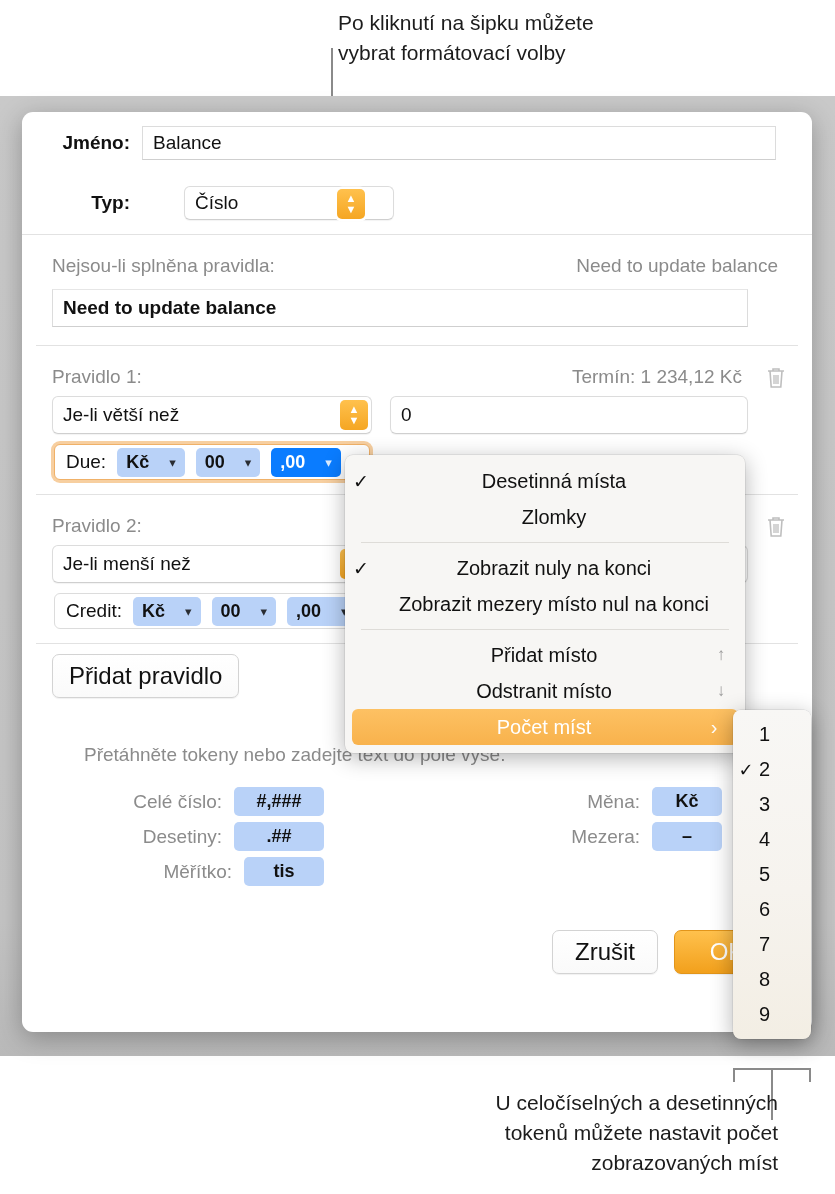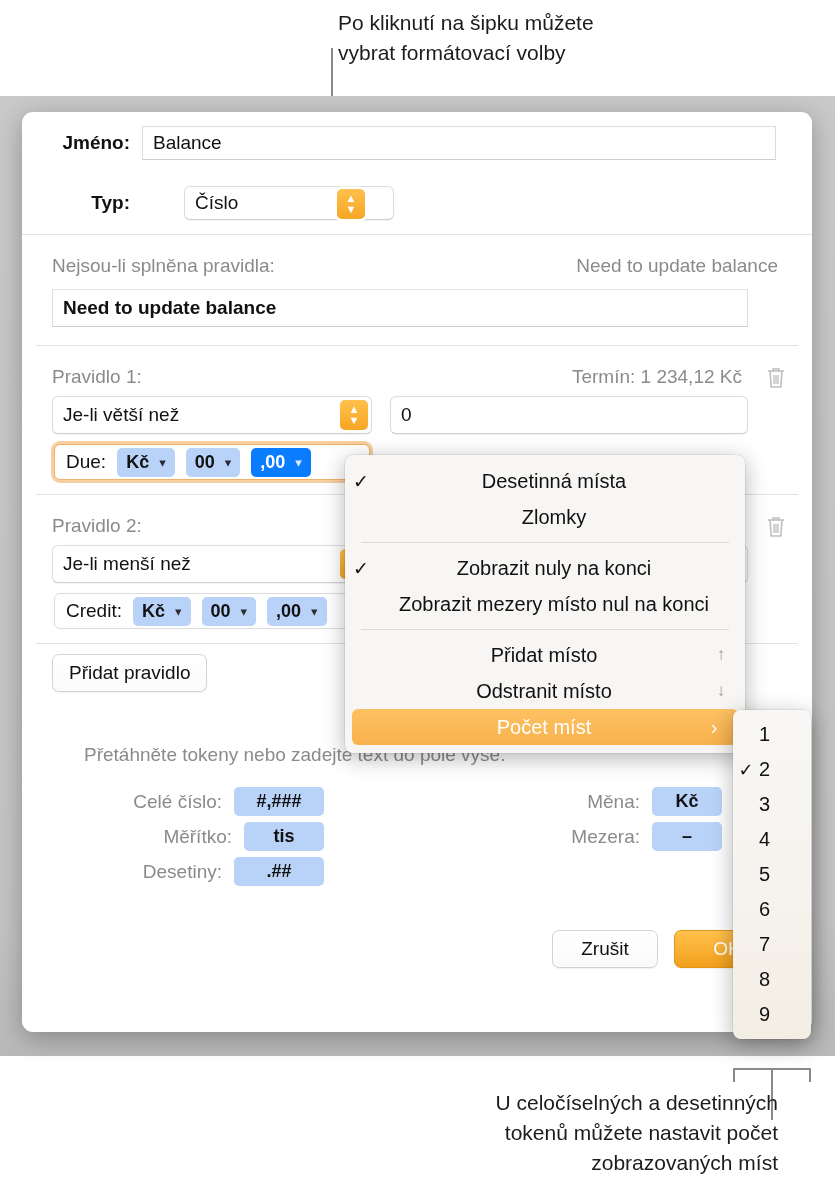--- a/index.html
+++ b/index.html
@@ -89,21 +89,21 @@
     line-height: 1;
   }
   .stepper span { font-size: 11px; display: block; }
 
   
   .pill {
     background: #b9d2f8;
     border-radius: 5px;
     font-size: 18px; font-weight: bold;
     color: #111;
-    display: inline-flex; align-items: center; gap: 10px;
+    display: inline-flex; align-items: center; gap: 20px;
     padding: 4px 9px;
     white-space: nowrap;
   }
   .pill.sel { background: #0a7cff; color: #fff; }
   .pill .cv { font-size: 13px; font-weight: normal; opacity: .85; }
 
   .token-field {
     background: #fff;
     border: 1px solid #dcdcdc;
     border-radius: 6px;
@@ -113,21 +113,21 @@
   .token-field.focus {
     border-color: #f0b168;
     box-shadow: 0 0 0 3px #f7cfa0;
   }
   .token-field .nm { font-size: 19px; color: #111; }
 
   
   .trash { width: 20px; height: 24px; opacity: .55; }
 
   .btn {
-    font-size: 19px;
+    font-size: 24px;
     border-radius: 7px;
     border: 1px solid #d3d3d3;
     background: linear-gradient(180deg,#fff,#fafafa);
     color: #111;
     padding: 7px 16px;
     box-shadow: 0 1px 1px rgba(0,0,0,.06);
   }
   .btn.primary {
     background: linear-gradient(180deg,#ffc14d,#f2a01c);
     border-color: #e2951a;
@@ -298,29 +298,29 @@
     <div class="lbl-gray" style="position:absolute; left:30px; top:632px;margin-left:32px;">Přetáhněte tokeny nebo zadejte text do pole výše.</div>
 
     <div style="position:absolute; left:12px; top:672px; width:290px;">
       <div style="display:flex; align-items:center; justify-content:flex-end; gap:12px; height:35px;">
         <span class="lbl-gray">Celé číslo:</span>
         <span class="pill" style="min-width:90px; justify-content:center;">
           <span>#,###</span>
         </span>
       </div>
       <div style="display:flex; align-items:center; justify-content:flex-end; gap:12px; height:35px;">
+        <span class="lbl-gray">Desetiny:</span>
+        <span class="pill" style="min-width:90px; justify-content:center;">
+          <span>.##</span>
+        </span>
+      </div>
+      <div style="display:flex; align-items:center; justify-content:flex-end; gap:12px; height:35px;">
         <span class="lbl-gray">Měřítko:</span>
         <span class="pill" style="min-width:80px; justify-content:center;">
           <span>tis</span>
-        </span>
-      </div>
-      <div style="display:flex; align-items:center; justify-content:flex-end; gap:12px; height:35px;">
-        <span class="lbl-gray">Desetiny:</span>
-        <span class="pill" style="min-width:90px; justify-content:center;">
-          <span>.##</span>
         </span>
       </div>
     </div>
 
     <div style="position:absolute; left:480px; top:672px; width:220px;">
       <div style="display:flex; align-items:center; justify-content:flex-end; gap:12px; height:35px;">
         <span class="lbl-gray">Měna:</span>
         <span class="pill" style="min-width:70px; justify-content:center;">
           <span>Kč</span>
         </span>

